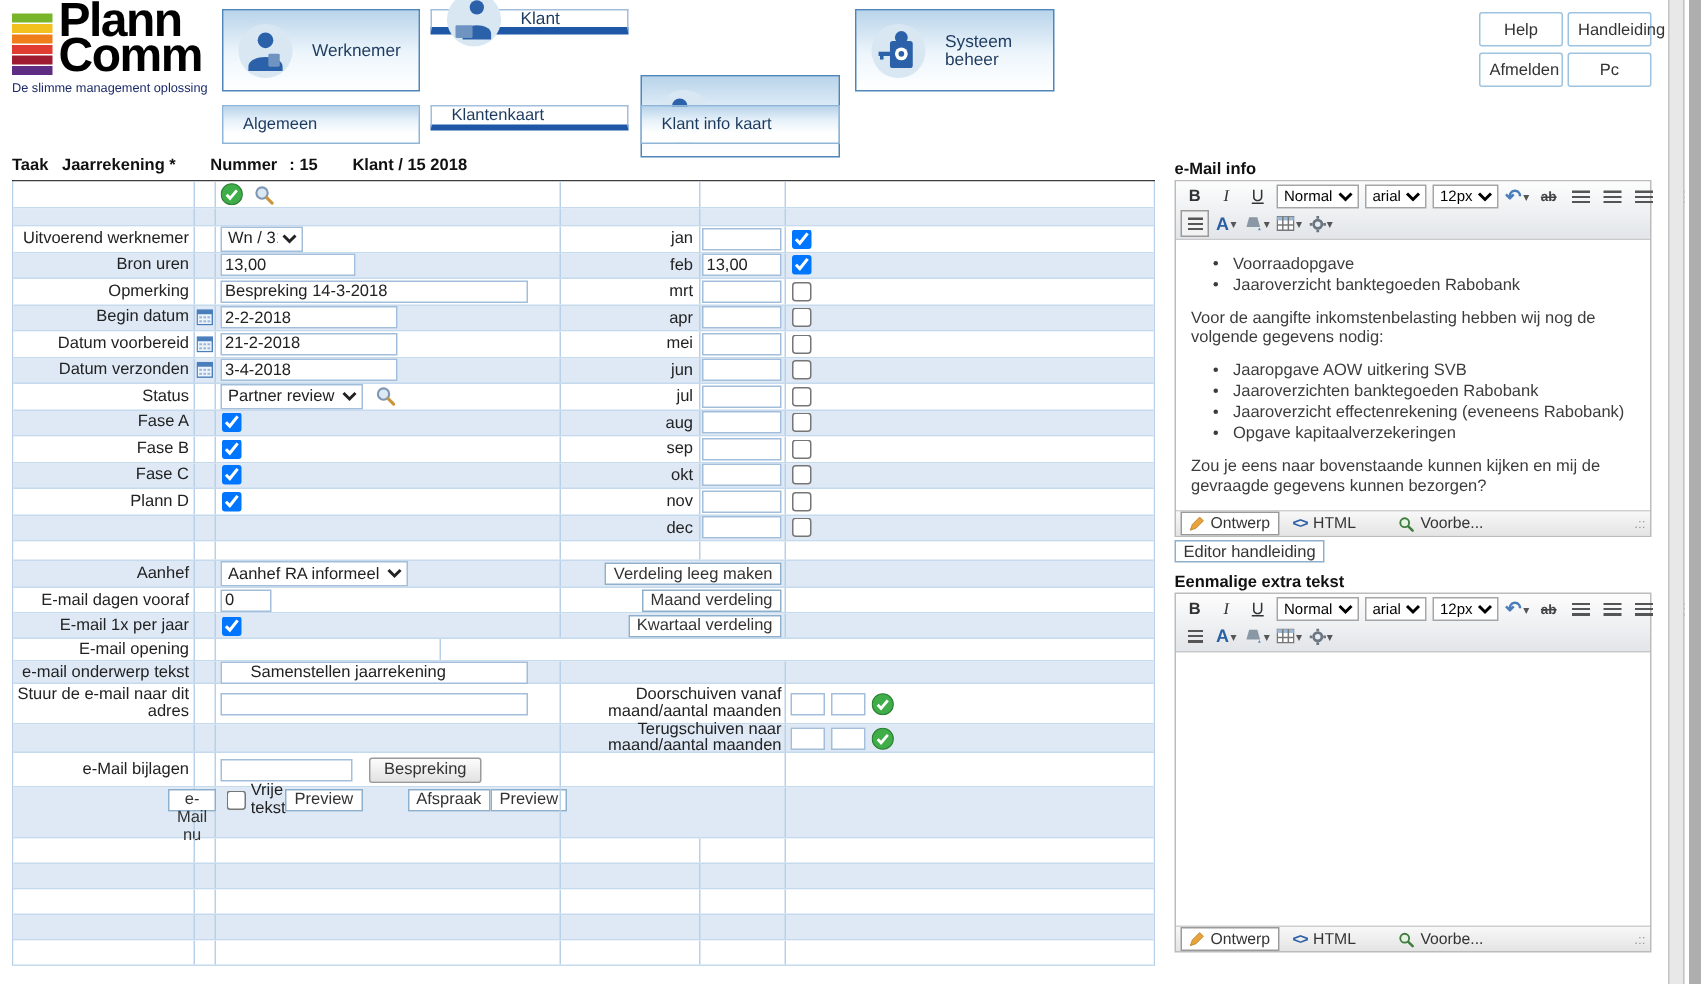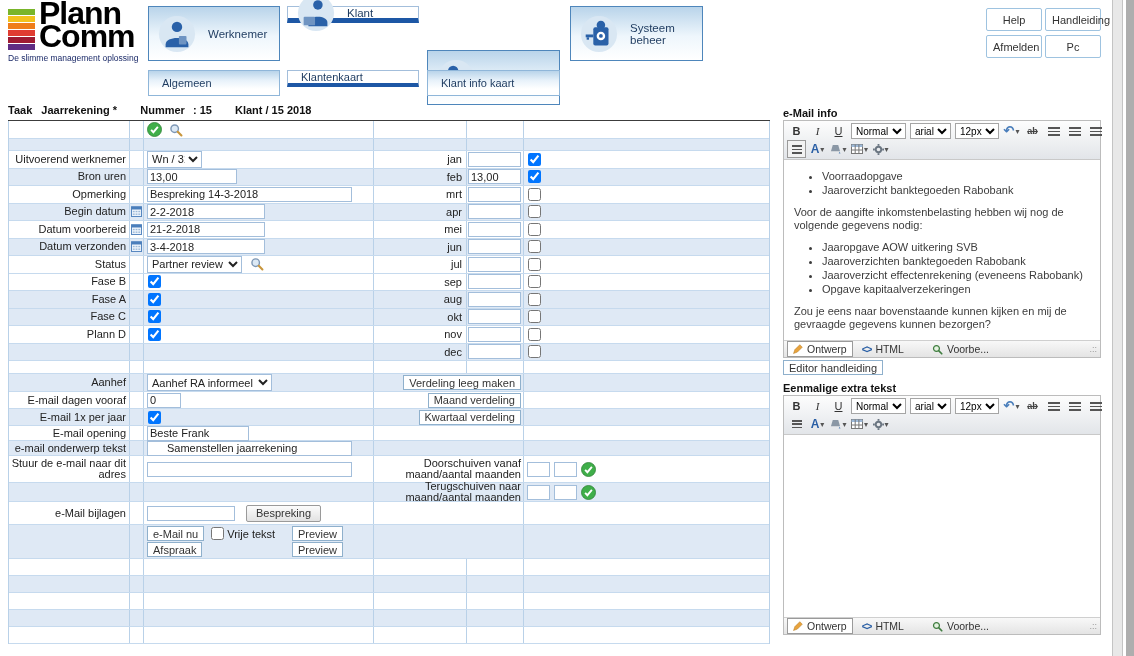--- a/index.html
+++ b/index.html
@@ -352,42 +352,42 @@
       </div>
       <div class="cml">jul</div>
       <div class="cmi">
           <input class="tin" style="width: 53px;" value="">
         </div>
       <div class="cck">
           <input type="checkbox" class="cb" style="">
         </div>
     </div>
 
+    <div class="row b hM">
+      <div class="cl">Fase A</div>
+      <div class="ci"></div>
+      <div class="cin">
+          <input type="checkbox" class="cb" checked="true" style="">
+        </div>
+      <div class="cml">aug</div>
+      <div class="cmi">
+          <input class="tin" style="width: 53px;" value="">
+        </div>
+      <div class="cck">
+          <input type="checkbox" class="cb" style="">
+        </div>
+    </div>
+
     <div class="row w hM">
       <div class="cl">Fase B</div>
       <div class="ci"></div>
       <div class="cin">
           <input type="checkbox" class="cb" checked="true" style="">
         </div>
       <div class="cml">sep</div>
-      <div class="cmi">
-          <input class="tin" style="width: 53px;" value="">
-        </div>
-      <div class="cck">
-          <input type="checkbox" class="cb" style="">
-        </div>
-    </div>
-
-    <div class="row b hM">
-      <div class="cl">Fase A</div>
-      <div class="ci"></div>
-      <div class="cin">
-          <input type="checkbox" class="cb" checked="true" style="">
-        </div>
-      <div class="cml">aug</div>
       <div class="cmi">
           <input class="tin" style="width: 53px;" value="">
         </div>
       <div class="cck">
           <input type="checkbox" class="cb" style="">
         </div>
     </div>
 
     <div class="row b hM">
       <div class="cl">Fase C</div>
@@ -473,23 +473,20 @@
         </div>
       <div class="cmf">
           <button class="fbtn">Kwartaal verdeling</button>
         </div>
       <div class="cck"></div>
     </div>
 
     <div class="row w hE">
       <div class="cl">E-mail opening</div>
       <div class="ci"></div>
-      <div class="cin">
-          <input class="tin" style="width: 102px;" value="Beste Frank">
-        </div>
       <div class="cmf"></div>
         <div class="cck"></div>
     </div>
 
     <div class="row b hE">
       <div class="cl">e-mail onderwerp tekst</div>
       <div class="ci"></div>
       <div class="cin">
           <input class="tin" style="width: 205px; padding-left: 19px;" value="Samenstellen jaarrekening">
         </div>
@@ -540,21 +537,21 @@
         <input class="tin" style="width: 88px;" value="">
         <button class="gbtn">Bespreking</button>
       </div>
       <div class="cmf"></div>
         <div class="cck"></div>
     </div>
 
     <div class="row b hI">
       <div class="cl"></div>
         <div class="ci"></div>
-      <div class="cin" style="flex-direction:column;align-items:stretch;justify-content:center;padding-right:0;">
+      <div class="cin" style="flex-direction:row;align-items:stretch;justify-content:center;padding-right:0;">
         <div class="btnline">
           <button class="fbtn">e-Mail nu</button>
           <input type="checkbox" style="margin: 0px 3px 0px 7px;">
           <span>Vrije tekst</span>
           <button class="fbtn" style="margin-left:auto;margin-right:30px;">Preview</button>
         </div>
         <div class="btnline">
           <button class="fbtn">Afspraak</button>
           <button class="fbtn" style="margin-left:auto;margin-right:30px;">Preview</button>
         </div>

